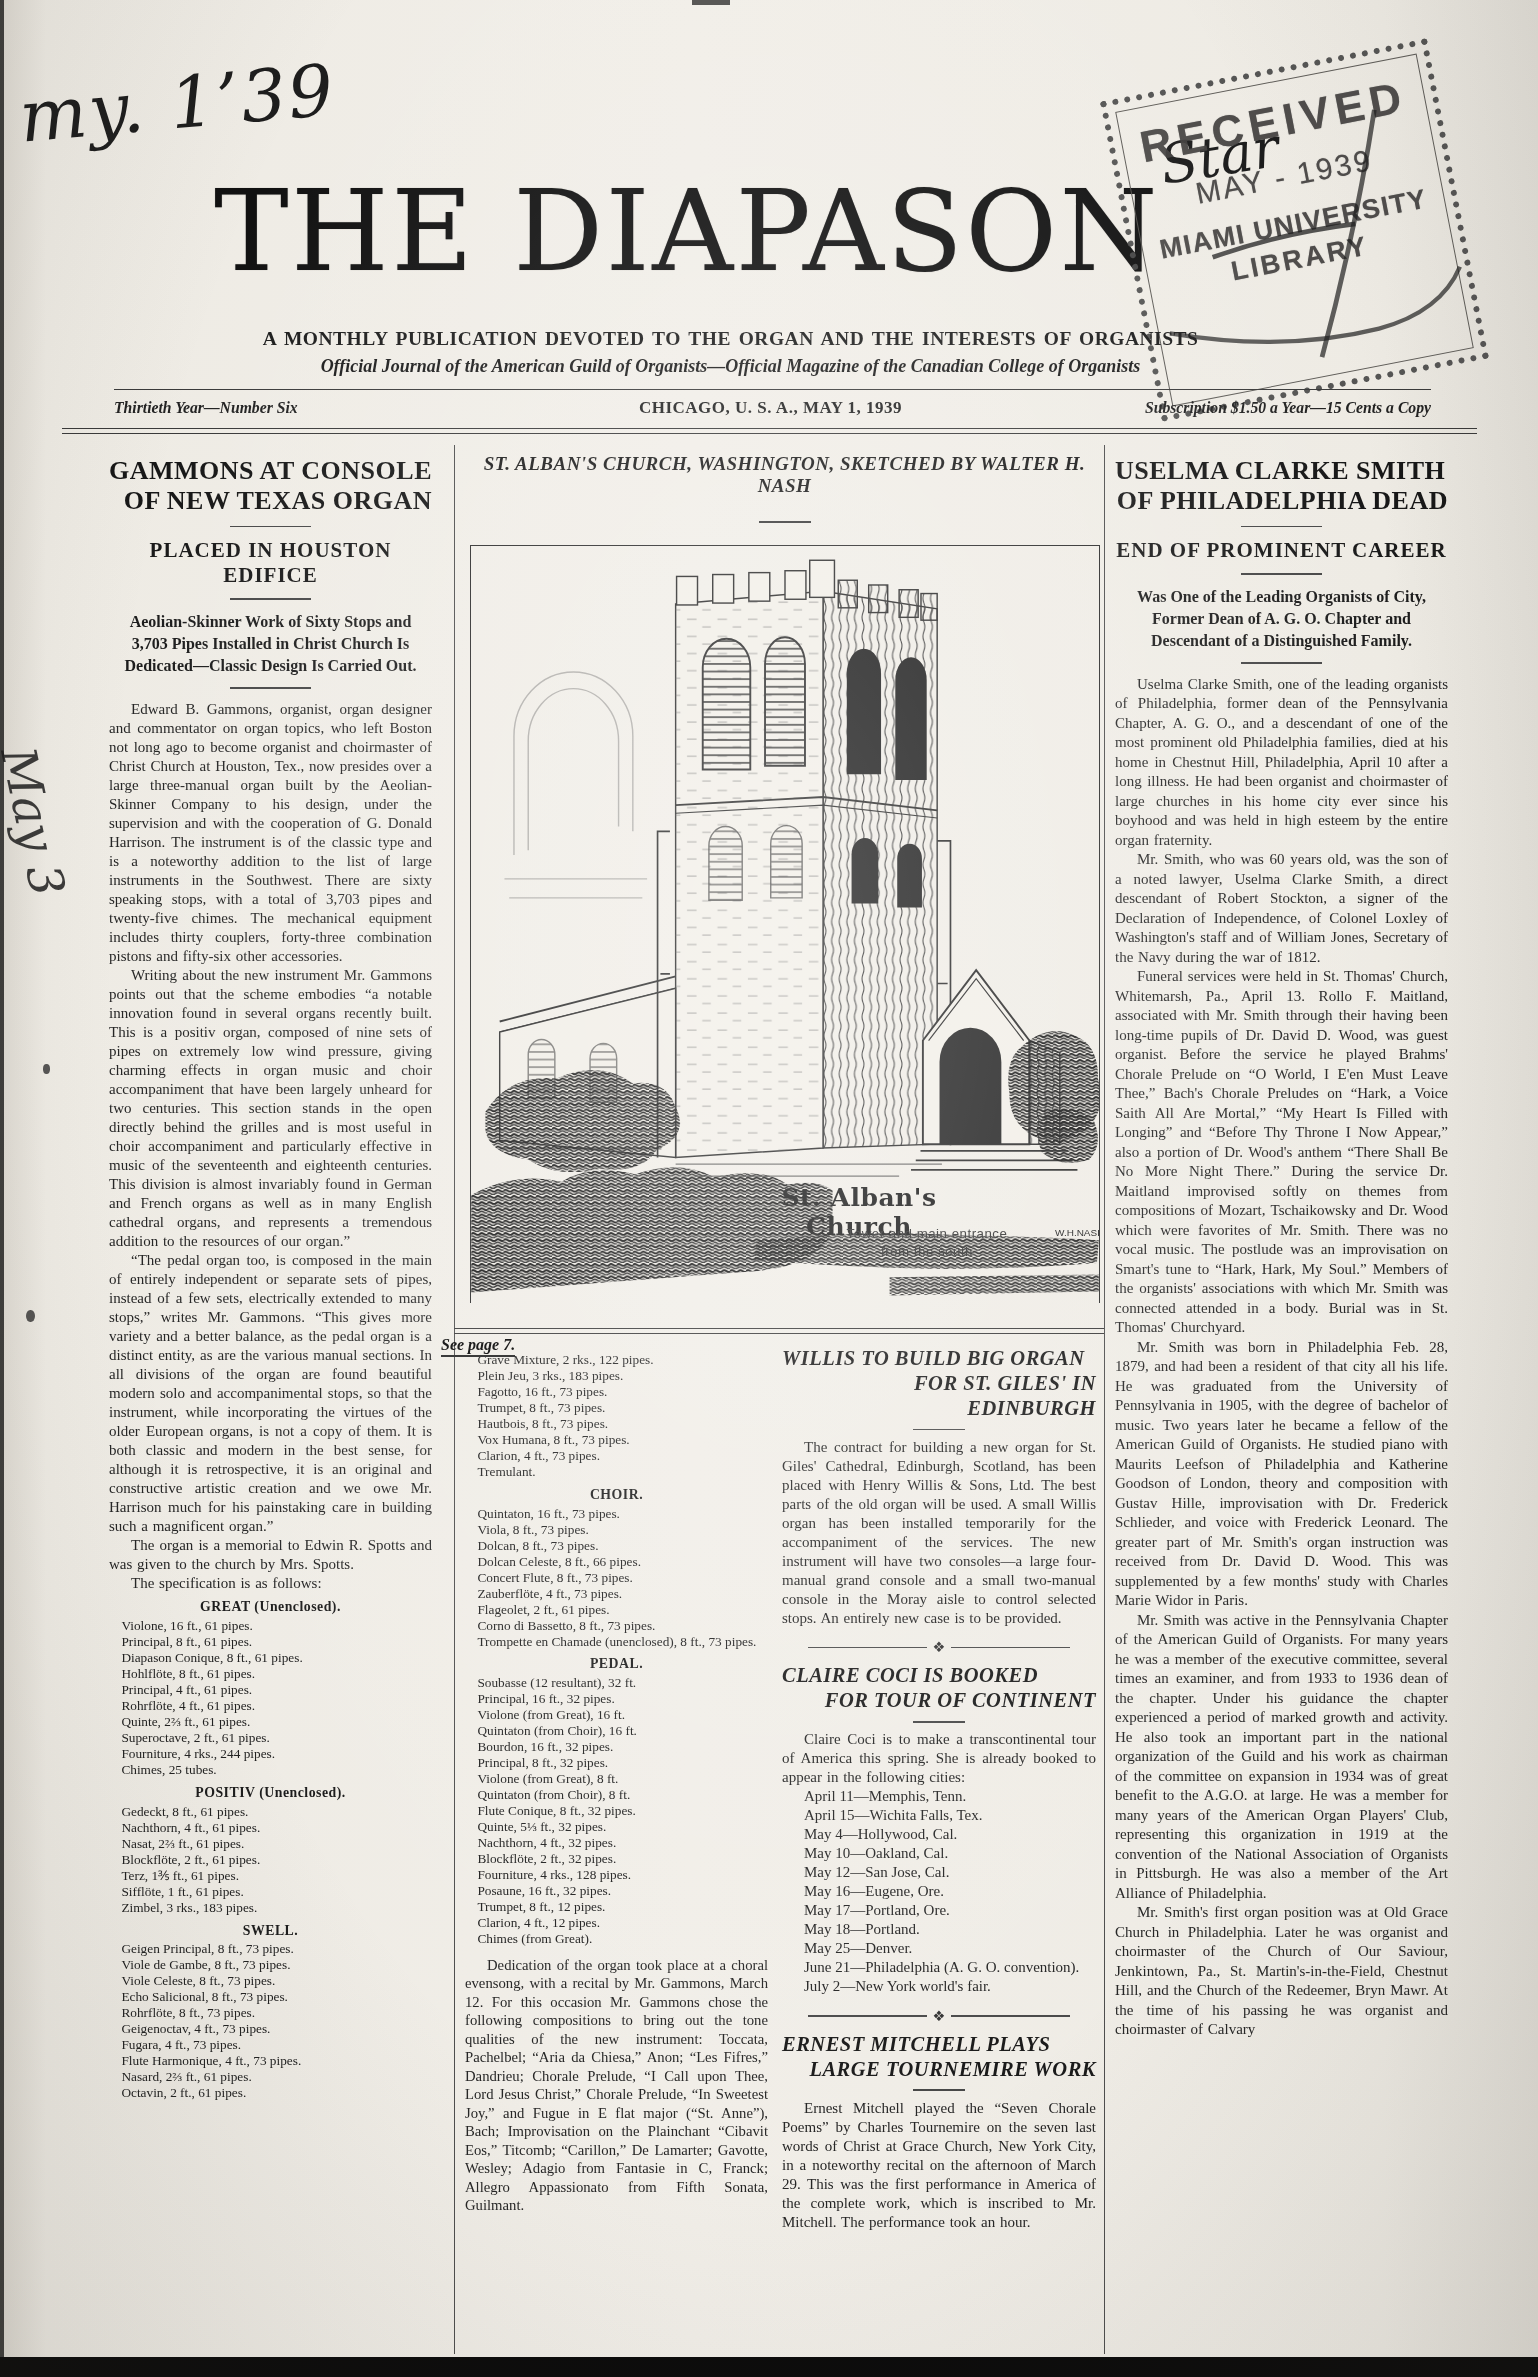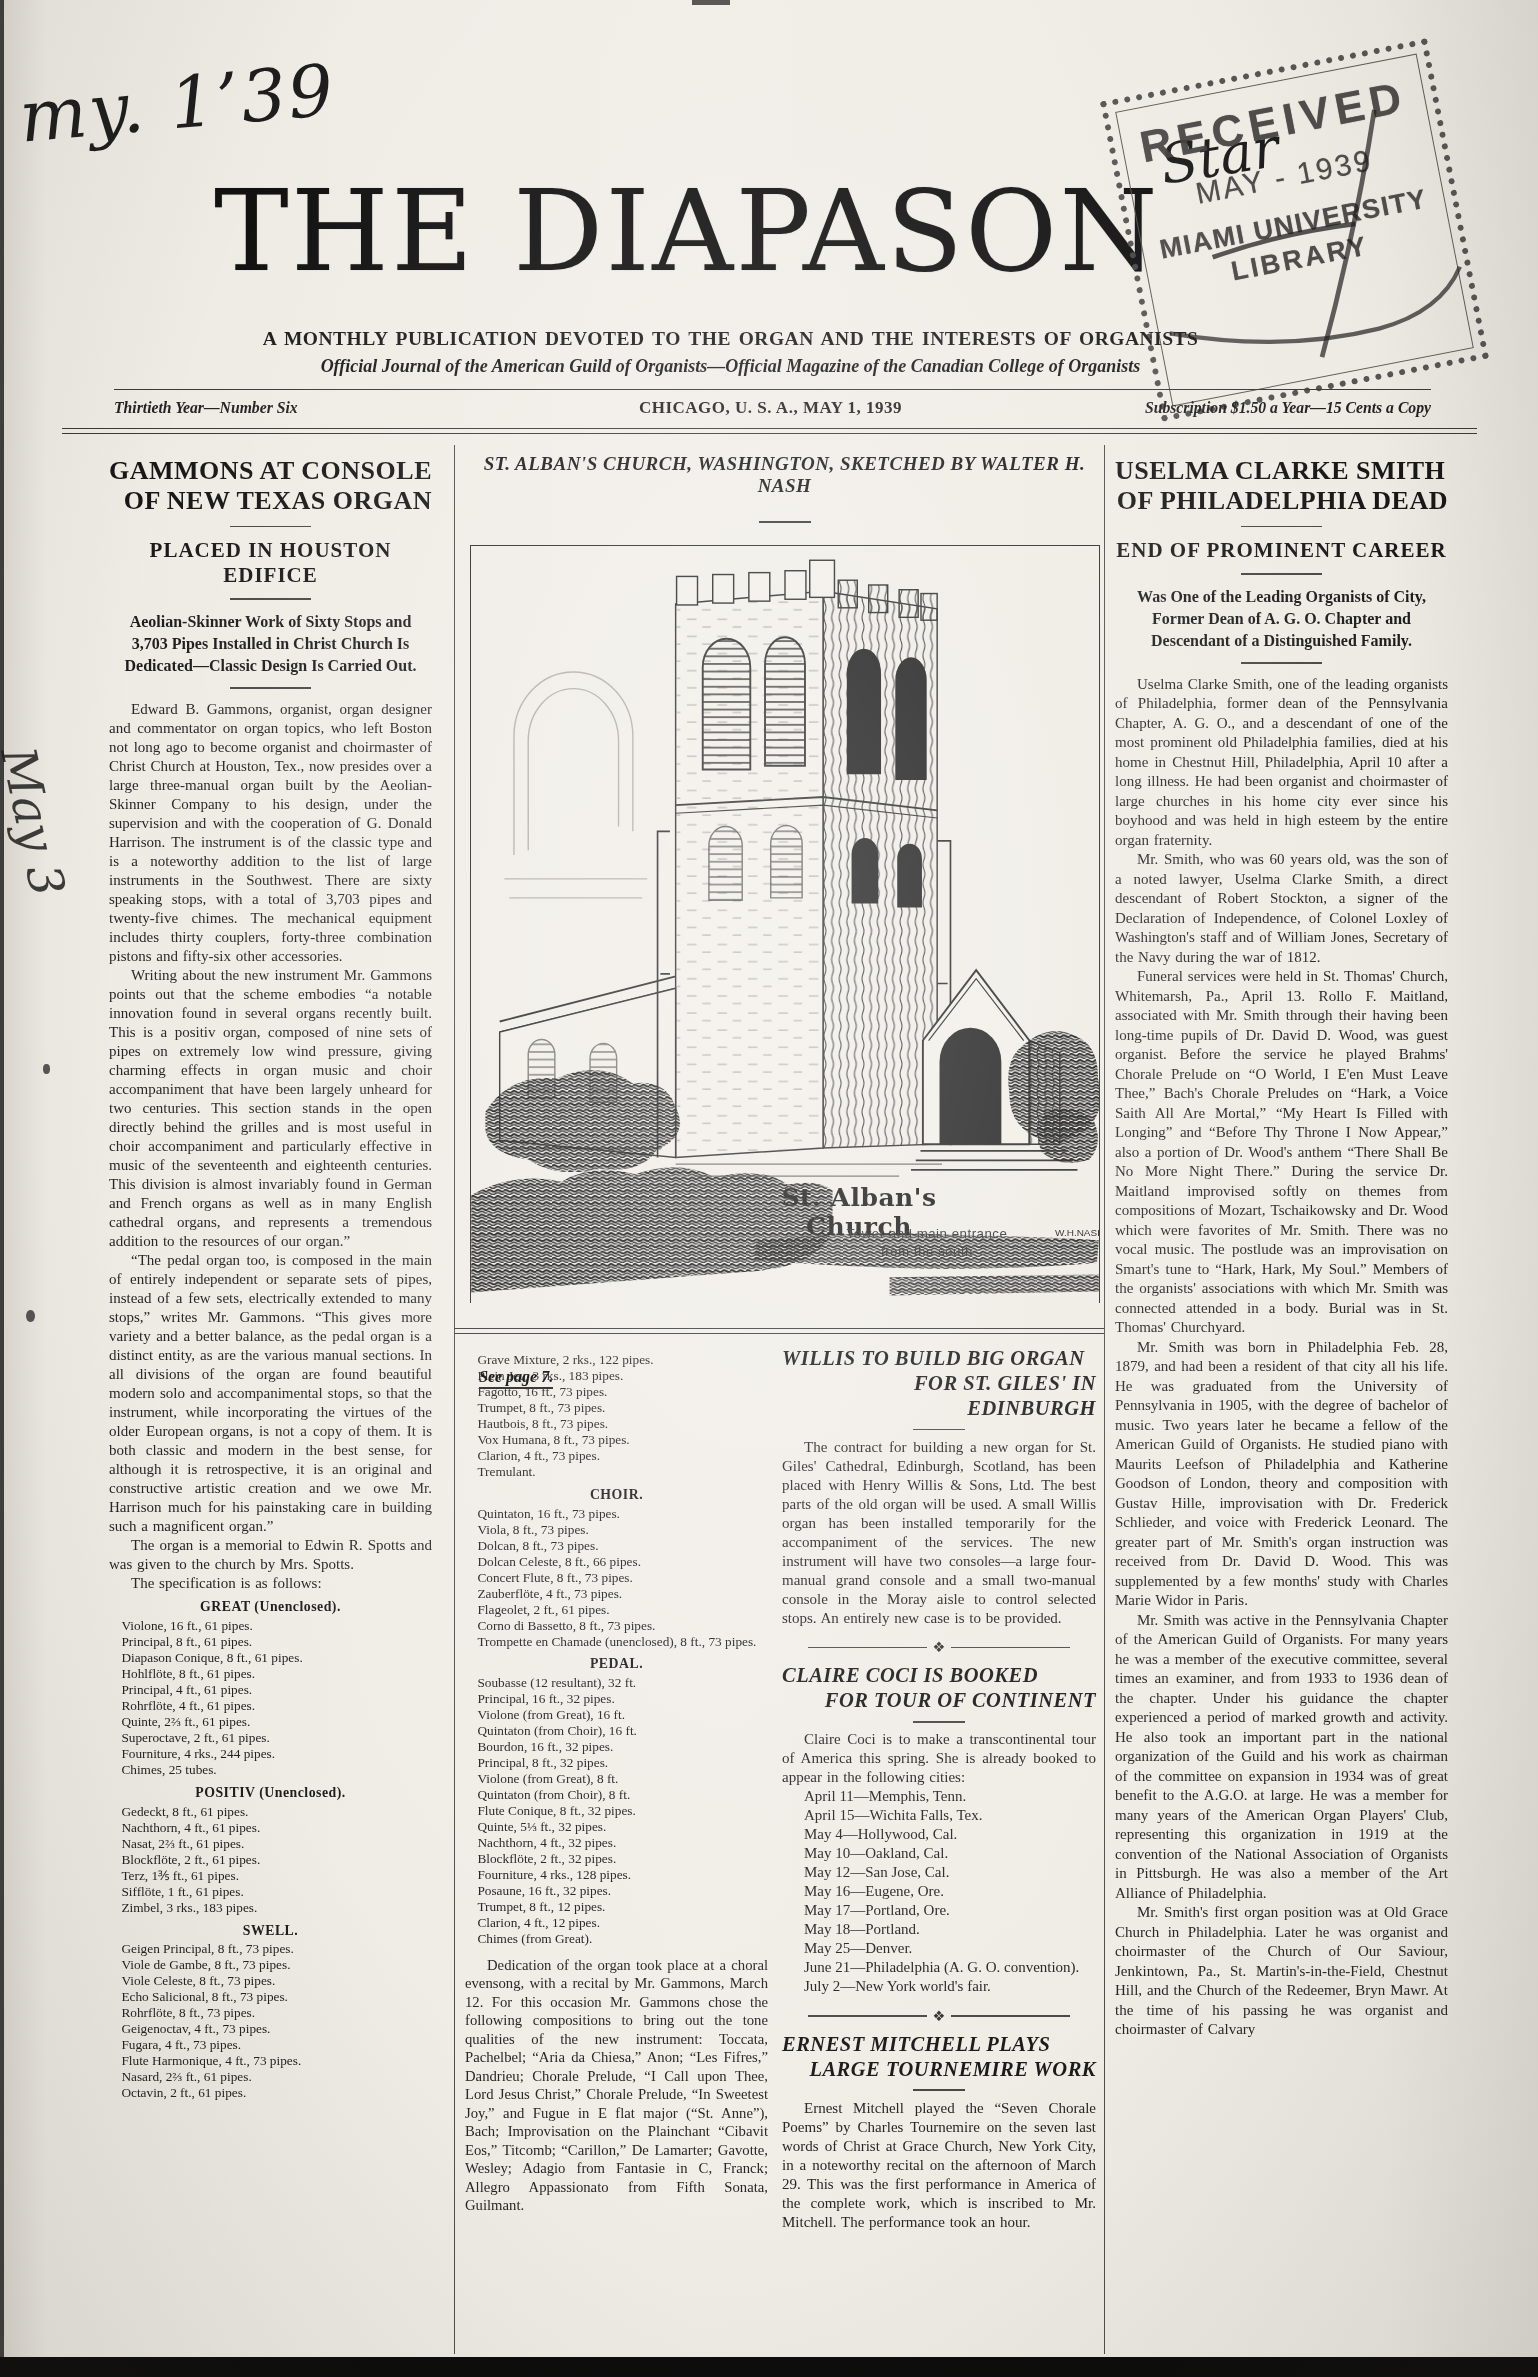--- a/index.html
+++ b/index.html
@@ -247,21 +247,21 @@
       <path d="M880 1538 l440 -6 v36 l-440 8 z" fill="url(#scrib)" opacity=".9"></path>
 
       <text x="1228" y="1452" font-size="21" fill="#1c1c1c" font-family="Liberation Sans, sans-serif">W.H.NASH</text>
     </svg>
 
     <div class="abs cap-title" style="left:276px;top:637px;width:224px;">St. Alban's Church</div>
     <div class="abs cap-sub" style="left:361px;top:680px;width:190px;">Tower and main entrance</div>
     <div class="abs cap-sub" style="left:361px;top:698px;width:190px;">from the south</div>
   </div>
 
-  <div class="abs see-note" style="left:441px;top:1368px;z-index:3;margin-left:38px;">See page 7.</div>
+  <div class="abs see-note" style="left:441px;top:1336px;z-index:3;">See page 7.</div>
 
   <div class="abs rule" style="left:454px;top:1328px;width:650px;height:1.4px;"></div>
   <div class="abs rule" style="left:454px;top:1333px;width:650px;height:1.4px;"></div>
 
   <div class="abs" style="left:465px;top:1352px;width:303px;">
     <div class="spec">
 
     <p class="spec-item">Grave Mixture, 2 rks., 122 pipes.</p>
         <p class="spec-item">Plein Jeu, 3 rks., 183 pipes.</p>
         <p class="spec-item">Fagotto, 16 ft., 73 pipes.</p>

